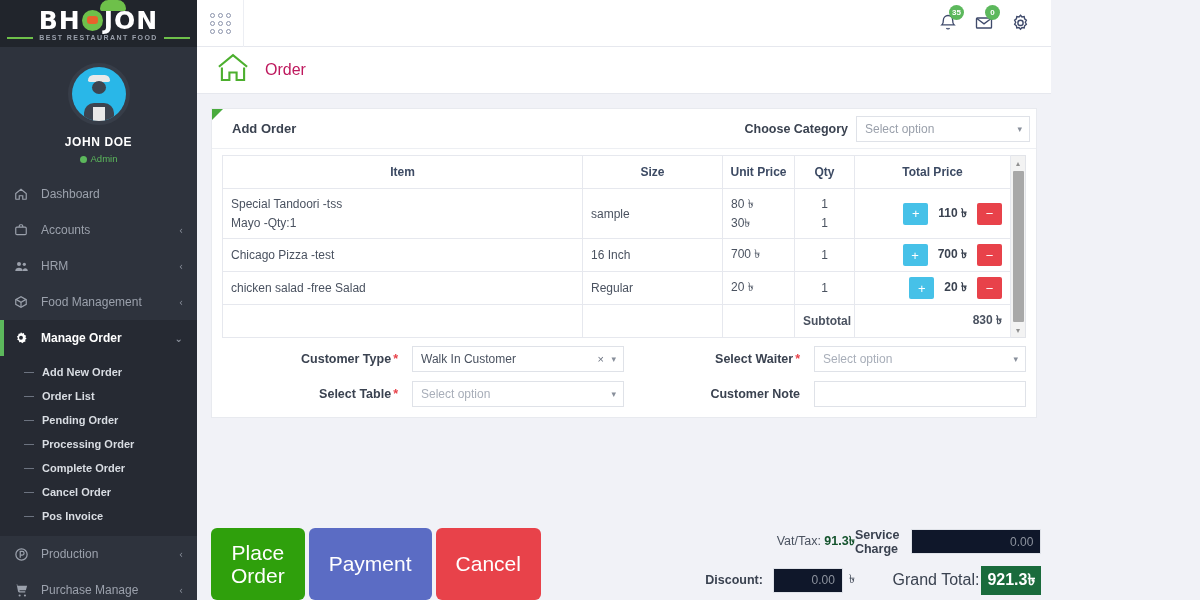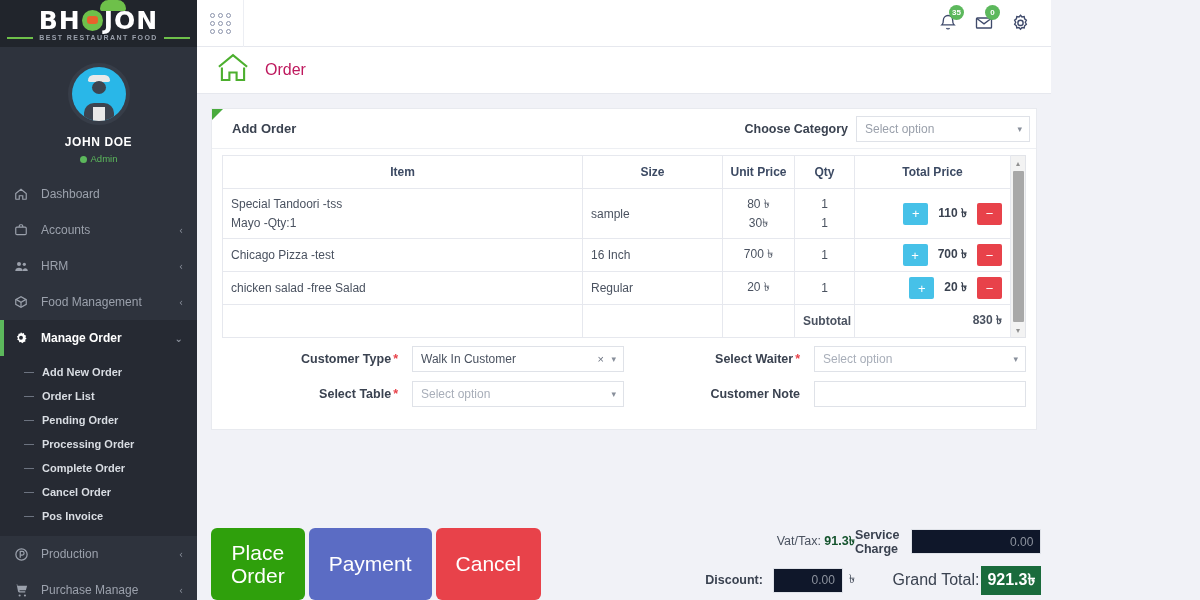--- a/index.html
+++ b/index.html
@@ -148,21 +148,21 @@
   }
   table.items td {
     border: 1px solid #e6e8ee; font-size: 12px; color:#4a5260;
     padding: 6px 8px; vertical-align: middle;
   }
   .col-item { width: 360px; }
   .col-size { width: 140px; }
   .col-unit { width: 72px; }
   .col-qty  { width: 60px; }
   .col-total{ width: auto; }
-  td.unit { text-align:center; }
+  td.unit { text-align:left; }
   td.qty  { text-align:center; }
   .sub-line { line-height: 1.55; }
   .totalcell { padding: 0 8px !important; }
   .totalrow { display:flex; align-items:center; justify-content:flex-end; gap: 10px; height: 32px; }
   .btn-sq {
     width: 25px; height: 22px; border:none; color:#fff;
     display:flex; align-items:center; justify-content:center;
     font-size: 13px; line-height:1; cursor:pointer; border-radius:2px;
   }
   .btn-plus { background:#46c1e8; }
@@ -173,21 +173,21 @@
   .sub-amt { text-align:right; font-weight:600; color:#3a4250; font-size:12.5px; }
 
   .vscroll {
     width: 15px; background:#f3f3f3; border:1px solid #e2e4e9; border-left:none;
     display:flex; flex-direction:column; align-items:center; cursor:pointer;
     flex: 0 0 15px;
   }
   .vsa { font-size: 8px; color:#909090; height: 14px; display:flex; align-items:center; font-family:"DejaVu Sans", sans-serif;}
   .vsthumb { flex:1; width: 11px; background:#a8a8a8; border-radius: 1px; margin: 1px 0; }
 
-  .formrows { padding: 8px 10px 13px 10px; }
+  .formrows { padding: 8px 10px 1px 10px; }
   .frow { display:flex; align-items:center; margin-bottom: 9px; }
   .fcell { display:flex; align-items:center; flex:1; }
   .flabel {
     font-size: 12.5px; color:#3a4250; font-weight:700; text-align:right;
     padding-right: 14px;
   }
   .flabel .req { color:#e8424a; margin-left:2px; }
   .fc-left .flabel { width: 190px; }
   .fc-right .flabel { width: 190px; }
   .fcontrol { flex:1; max-width: 248px; }

